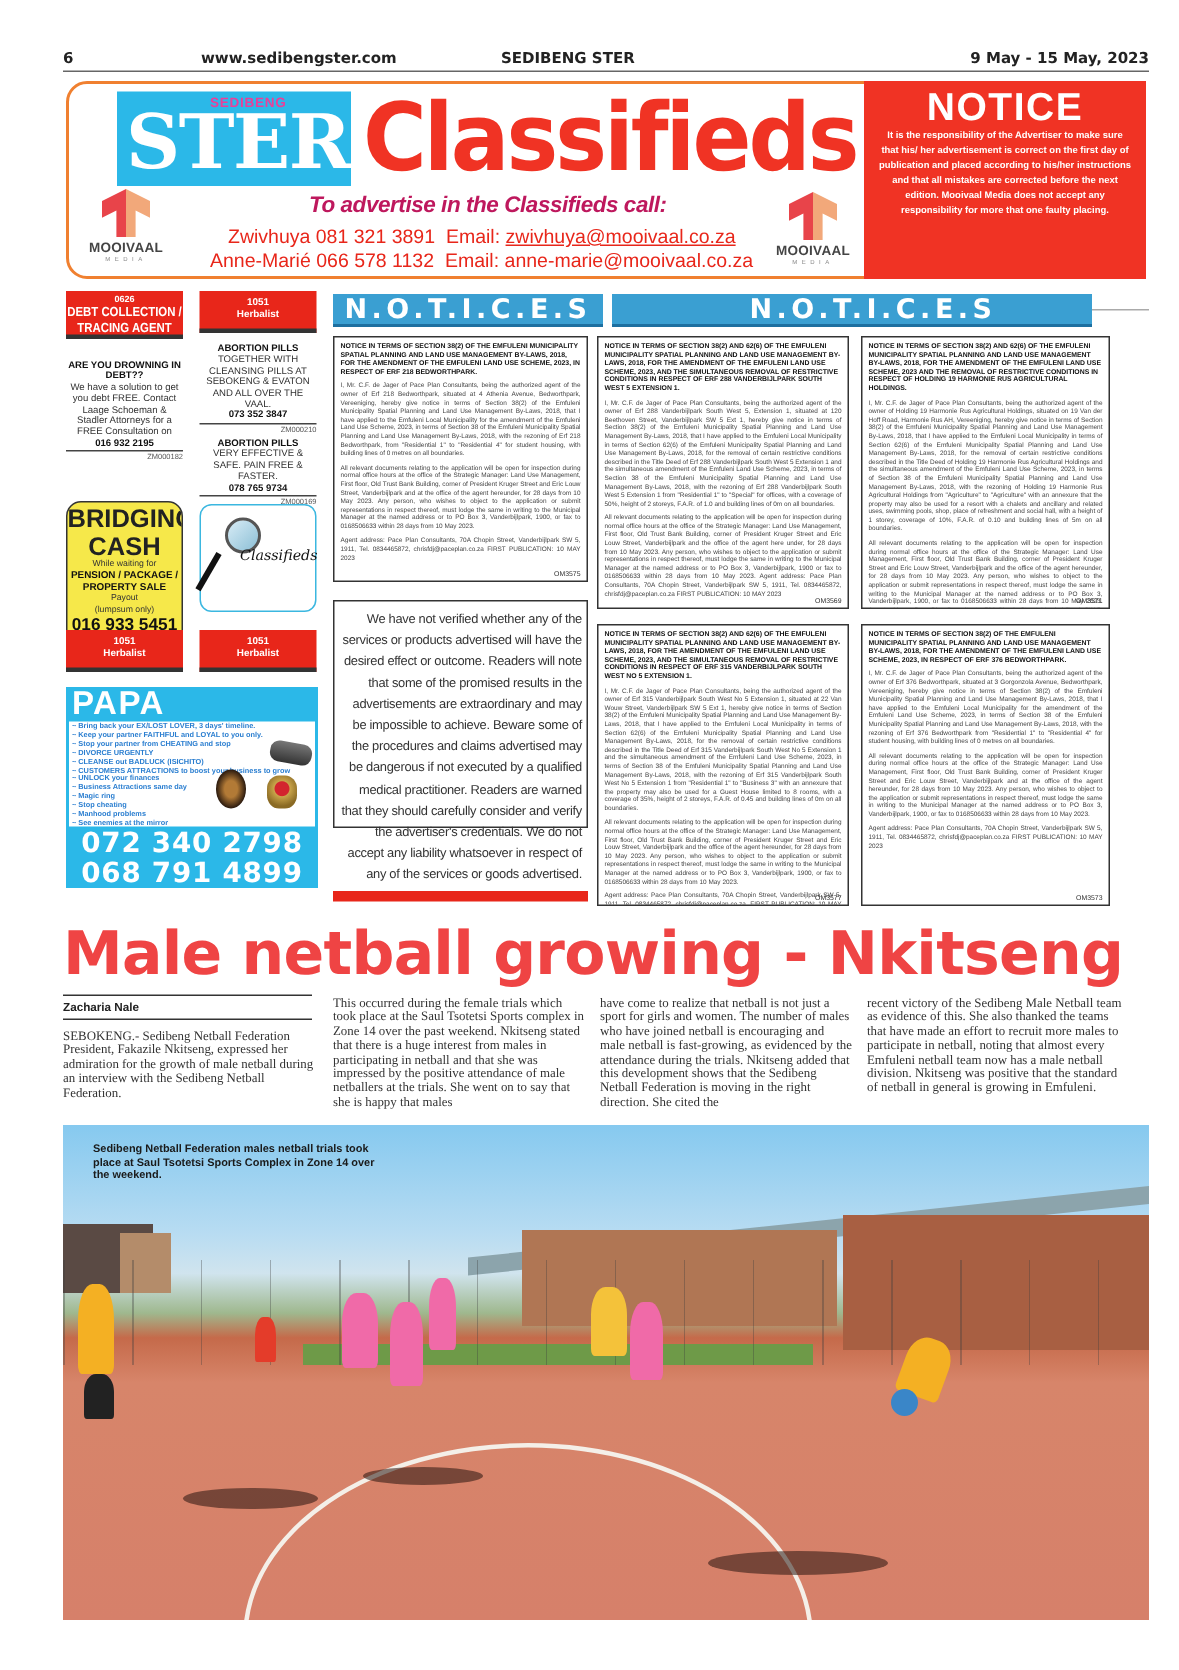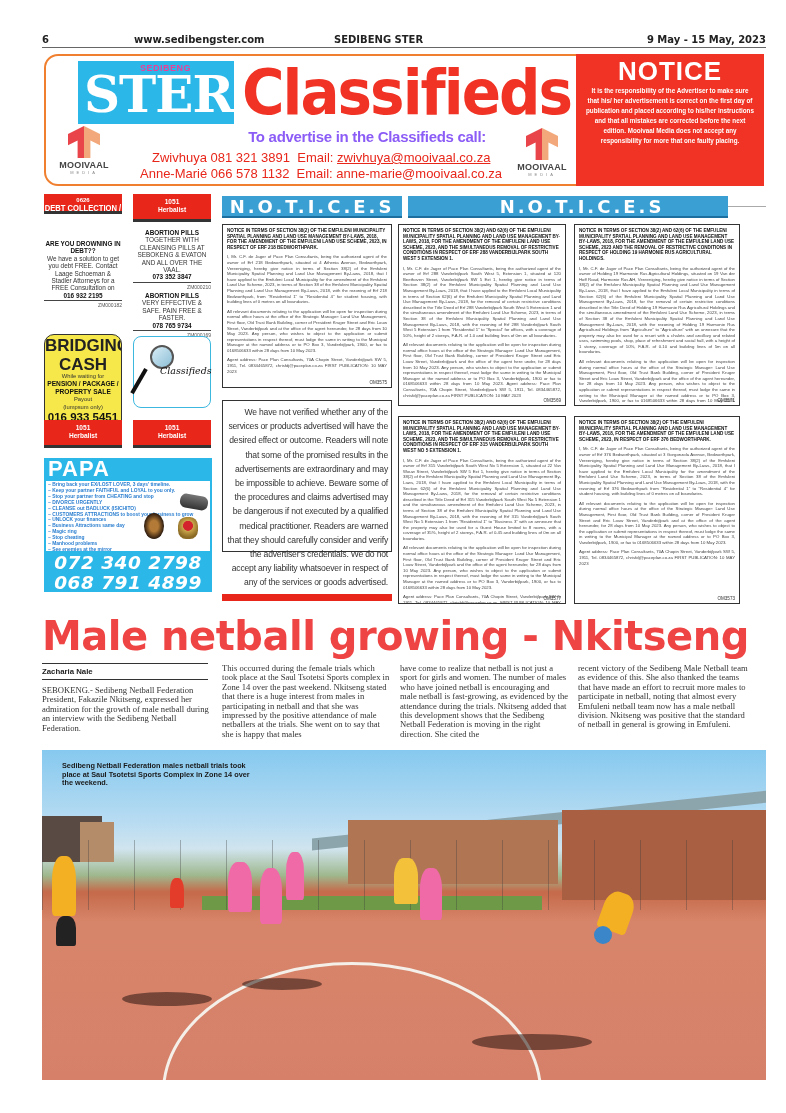--- a/index.html
+++ b/index.html
@@ -11,21 +11,21 @@
   .ph-url { width: 200px; }
   .ph-pub { width: 230px; }
   .ph-date { flex: 1; text-align: right; }
 
   
   .banner { position: absolute; left: 44px; top: 54px; width: 546px; height: 132px; border: 2px solid #f08030; border-radius: 14px; background: #fff; }
   .ster-logo { position: absolute; left: 32px; top: 5px; width: 156px; height: 63px; background: #2bb8e8; }
   .ster-small { position: absolute; left: 62px; top: 2px; font-size: 9px; font-weight: bold; color: #e8409a; letter-spacing: 0.5px; }
   .ster-big { position: absolute; left: 6px; top: 6px; font-family: "DejaVu Serif", serif; font-weight: bold; font-size: 50px; color: #fff; letter-spacing: -1px; line-height: 56px; text-align: center; }
   .classifieds-title { position: absolute; left: 196px; top: 2px; font-family: "DejaVu Sans", sans-serif; font-weight: bold; font-size: 58px; color: #f03324; letter-spacing: -2px; line-height: 68px; transform: scaleY(1.08); }
-  .banner-call { position: absolute; left: 160px; top: 72px; width: 280px; text-align: right; font-weight: bold; font-size: 15px; color: #8b5cf6; letter-spacing: -0.3px; }
+  .banner-call { position: absolute; left: 160px; top: 72px; width: 280px; text-align: left; font-weight: bold; font-size: 15px; color: #be185d; letter-spacing: -0.3px; font-style: italic; }
   .banner-line { position: absolute; left: 88px; width: 420px; font-size: 13px; color: #e8261a; white-space: nowrap; }
   .banner-line.l1 { top: 94px; left: 106px; }
   .banner-line.l2 { top: 110px; left: 94px; }
   .banner-line .em { text-decoration: underline; }
   .mooivaal { position: absolute; width: 68px; height: 60px; text-align: center; }
   .mooivaal .m-mark { width: 40px; height: 40px; margin: 0 auto; position: relative; }
   .mooivaal .m-mark .a { position: absolute; left: 4px; top: 6px; width: 16px; height: 32px; background: #e8444a; clip-path: polygon(0 25%, 100% 0, 100% 100%, 60% 100%, 60% 45%, 0 60%); }
   .mooivaal .m-mark .b { position: absolute; right: 4px; top: 6px; width: 16px; height: 32px; background: #f2a87a; clip-path: polygon(0 0, 100% 25%, 100% 60%, 40% 45%, 40% 100%, 0 100%); }
   .mooivaal .m-name { font-size: 9px; font-weight: bold; color: #444; letter-spacing: 0.2px; }
   .mooivaal .m-sub { font-size: 4px; letter-spacing: 3px; color: #888; }
@@ -47,21 +47,21 @@
   .bridging .ph { font-size: 11.5px; font-weight: bold; color: #111; line-height: 13px; }
   .classifieds-ad { position: absolute; left: 133px; top: 336px; width: 78px; height: 72px; border: 1.5px solid #3bb7e0; border-radius: 8px; background: #fff; }
   .mag-glass { position: absolute; left: 16px; top: 8px; width: 24px; height: 24px; border: 2px solid #555; border-radius: 50%; background: linear-gradient(135deg, #d8ecf6, #8cbfd6); }
   .mag-handle { position: absolute; left: 10px; top: 32px; width: 4px; height: 28px; background: #111; transform: rotate(30deg); transform-origin: top; }
   .cl-word { position: absolute; left: 26px; top: 28px; font-family: "DejaVu Serif", serif; font-size: 9.5px; font-style: italic; color: #111; }
 
   .papa { position: absolute; left: 44px; top: 458px; width: 168px; height: 134px; background: #2bb8e8; }
   .papa-title { color: #fff; font-weight: bold; font-size: 22px; letter-spacing: 1px; line-height: 22px; padding-left: 4px; }
   .papa-list { position: absolute; left: 2px; top: 23px; width: 164px; height: 70px; background: #fff; padding: 1px 2px; }
   .papa-list div { font-size: 4.9px; color: #2a7ed0; font-weight: bold; line-height: 5.9px; }
-  .papa-phone { position: absolute; left: 0; width: 168px; color: #fff; font-family: "DejaVu Sans", sans-serif; font-weight: bold; font-size: 18.5px; text-align: center; letter-spacing: 0.5px; font-style: italic; }
+  .papa-phone { position: absolute; left: 0; width: 168px; color: #fff; font-family: "DejaVu Sans", sans-serif; font-weight: bold; font-size: 18.5px; text-align: center; letter-spacing: 0.5px; }
   .papa-img1 { position: absolute; left: 134px; top: 14px; width: 28px; height: 14px; background: linear-gradient(180deg, #777, #333); border-radius: 6px; transform: rotate(10deg); }
   .papa-img2 { position: absolute; left: 98px; top: 32px; width: 20px; height: 26px; background: radial-gradient(ellipse, #b27a36 30%, #2b1a0e 70%); border-radius: 50%; }
   .papa-img3 { position: absolute; left: 132px; top: 36px; width: 20px; height: 22px; background: radial-gradient(circle at 50% 40%, #d3242e 28%, #c9a44a 32%, #8a6a24 70%); border-radius: 40%; }
 
   
   .notices-bar { position: absolute; height: 22px; background: #3a9fd2; color: #fff; font-family: "DejaVu Sans", sans-serif; font-weight: bold; font-size: 18px; letter-spacing: 3px; text-align: center; line-height: 22px; border-bottom: 2px solid #1d6fa0; }
 
   .legal { position: absolute; border: 1.2px solid #333; background: #fff; padding: 3px 4px; overflow: hidden; }
   .legal .lh { font-size: 4.6px; font-weight: bold; line-height: 5.6px; color: #111; text-transform: uppercase; margin-bottom: 4px; }
   .legal p { font-size: 4.3px; line-height: 5.6px; color: #444; margin-bottom: 4px; text-align: justify; }
@@ -133,21 +133,21 @@
     <div class="m-name">MOOIVAAL</div>
     <div class="m-sub">MEDIA</div>
   </div>
 </div>
 
 <div class="notice-box">
   <div class="notice-title">NOTICE</div>
   <div class="notice-text">It is the responsibility of the Advertiser to make sure that his/ her advertisement is correct on the first day of publication and placed according to his/her instructions and that all mistakes are corrected before the next edition. Mooivaal Media does not accept any responsibility for more that one faulty placing.</div>
 </div>
 
-<div class="red-head" style="left:44px; top:194px; width:78px; height:20px; padding-top:3px;">
+<div class="red-head" style="left:44px; top:194px; width:78px; height:32px; padding-top:3px;">
   <div style="font-size:6px; line-height:7px;">0626</div>
   <div style="font-size:7.6px; line-height:9px; transform:scaleY(1.15);">DEBT COLLECTION / TRACING AGENT</div>
 </div>
 <div class="ad-text" style="left:44px; top:240px; width:78px;">
   <b style="font-size:6.4px;">ARE YOU DROWNING IN DEBT??</b>
   <div>We have a solution to get you debt FREE. Contact Laage Schoeman &amp; Stadler Attorneys for a FREE Consultation on</div>
   <b>016 932 2195</b>
   <div class="ad-ref">ZM000182</div>
 </div>
 

